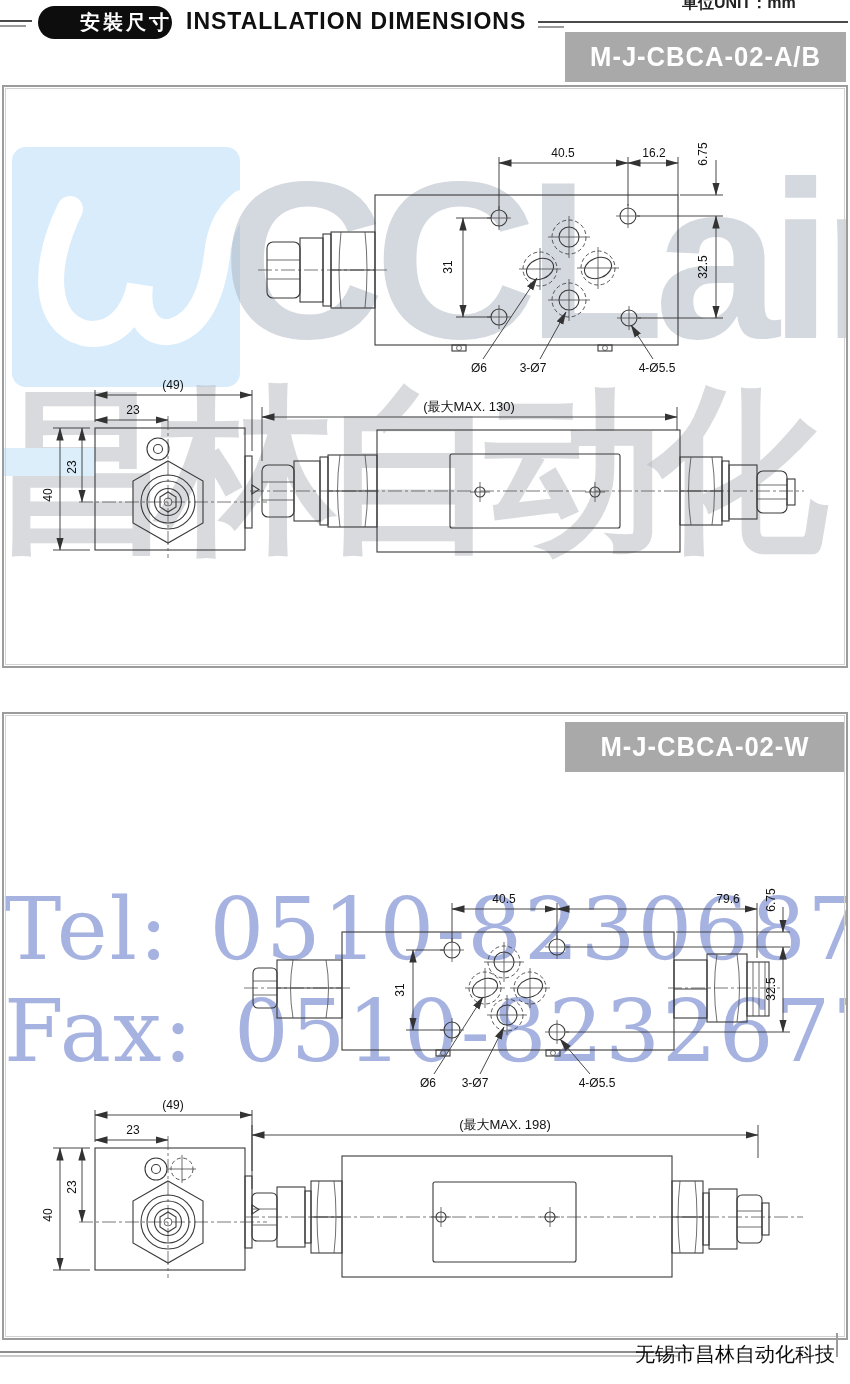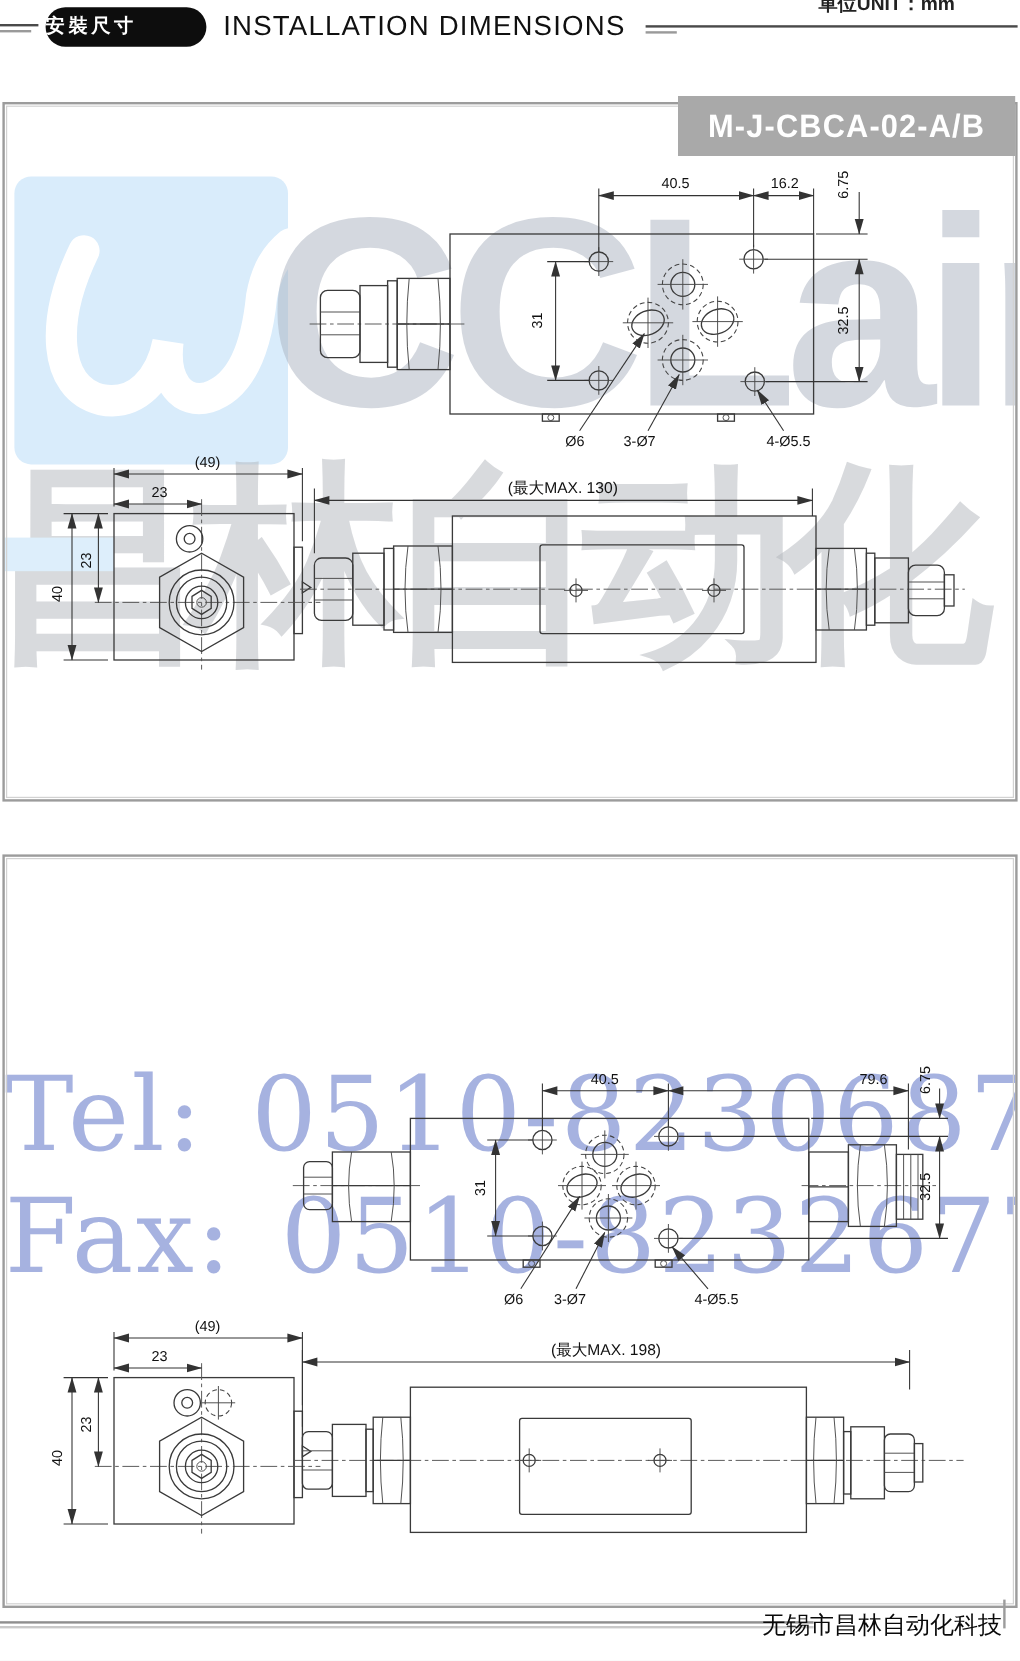--- a/index.html
+++ b/index.html
@@ -1,30 +1,30 @@
 <!DOCTYPE html>
 <html><head>
 <meta charset="utf-8">
 <style>
   html,body{margin:0;padding:0;background:#f2f2f2;}
   #page{position:relative;width:850px;height:1384px;background:#fff;overflow:hidden;
         font-family:"Liberation Sans",sans-serif;color:#111;padding-left:28px;}
   .abs{position:absolute;}
   
   .unit{font-size:16px;font-weight:bold;color:#222;white-space:nowrap;}
-  .badge{background:#0d0d0d;color:#fff;border-radius:17px;text-align:left;
-         font-weight:bold;font-size:16px;letter-spacing:3px;line-height:33px;}
-  .title{font-size:23px;font-weight:normal;letter-spacing:1px;color:#101010;white-space:nowrap;}
+  .badge{background:#0d0d0d;color:#fff;border-radius:17px;text-align:right;
+         font-weight:bold;font-size:20px;letter-spacing:3px;line-height:33px;}
+  .title{font-size:23px;font-weight:bold;letter-spacing:1px;color:#101010;white-space:nowrap;}
   .hline{background:#4a4a4a;}
   .hline2{background:#9a9a9a;}
   
   .frame{border:2px solid #9c9c9c;background:transparent;}
   .frame::after{content:'';position:absolute;left:1px;right:1px;top:1px;bottom:1px;border:1px solid #d2d2d2;}
   .banner{background:#a9a9a9;color:#fff;text-align:center;font-weight:bold;
-          font-size:27px;line-height:50px;letter-spacing:1px;white-space:nowrap;margin-top:48px;}
+          font-size:27px;line-height:50px;letter-spacing:1px;white-space:nowrap;}
   .banner span{display:inline-block;transform:scaleX(.95);}
   
   .wmclip{overflow:hidden;pointer-events:none;}
   .wm-box{background:#d9ecfb;border-radius:14px;}
   .wm-logo-text{font-weight:bold;font-size:225px;line-height:1;letter-spacing:-10px;
                 color:rgba(170,178,192,0.5);white-space:nowrap;}
   .wm-cn{font-weight:bold;font-size:178px;line-height:1;letter-spacing:-14px;
          color:rgba(178,181,188,0.5);white-space:nowrap;}
   .wm-blue{font-family:"DejaVu Serif","Liberation Serif",serif;font-size:86px;line-height:1;
            color:rgba(151,164,219,0.85);white-space:nowrap;word-spacing:10px;letter-spacing:2px;}
@@ -77,20 +77,21 @@
 
   <div class="abs wmclip" style="left:4px;top:714px;width:842px;height:622px;">
     <div class="abs wm-blue" style="left:0px;top:172px;">Tel: 0510-82306871</div>
     <div class="abs wm-blue" style="left:0px;top:274px;">Fax: 0510-82326771</div>
   </div>
 
   <div class="abs frame" style="left:2px;top:85px;width:842px;height:579px;"></div>
   <div class="abs frame" style="left:2px;top:712px;width:842px;height:624px;"></div>
 
   <div class="abs banner" style="left:565px;top:32px;width:281px;height:50px;"><span>M-J-CBCA-02-A/B</span></div>
+  <div class="abs banner" style="left:565px;top:722px;width:279px;height:50px;"><span>M-J-CBCA-02-W</span></div>
 
   <svg class="abs" style="left:253px;top:126px;" width="550" height="254" viewBox="0 0 550 254">
     <g>
       <rect class="ln" x="122" y="69" width="303" height="150"></rect>
       <rect class="ln" x="199" y="219" width="14" height="6"></rect>
         <circle class="lt" cx="206" cy="222" r="2.5"></circle>
       <rect class="ln" x="345" y="219" width="14" height="6"></rect>
         <circle class="lt" cx="352" cy="222" r="2.5"></circle>
     </g>
     <g>

